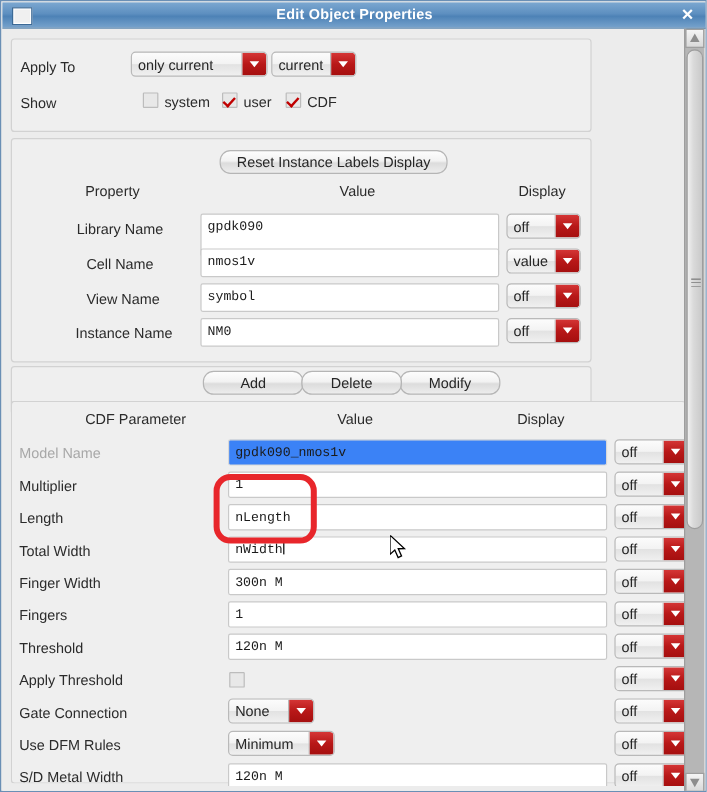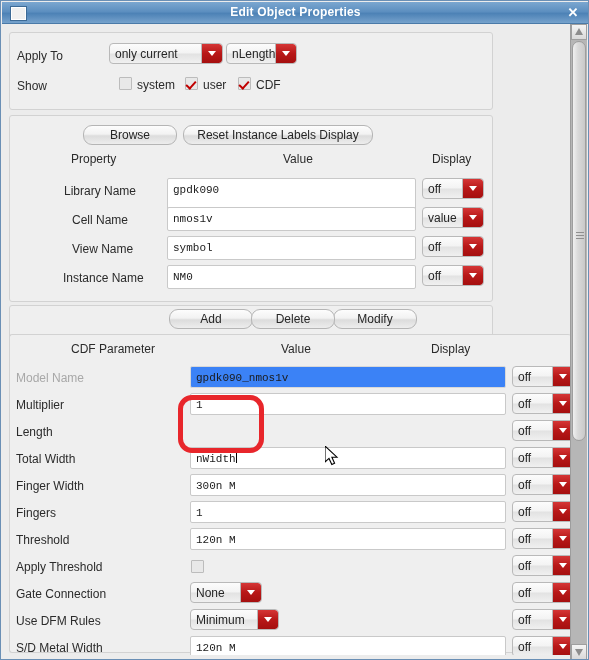--- a/index.html
+++ b/index.html
@@ -268,39 +268,38 @@
 
     <div class="panel" style="left:7px; top:8px; width:484px; height:78px;padding-left:29px;">
       <div class="lbl" style="left:7px; top:16px;">Apply To</div>
 
       <div class="ddn" style="left:99px; top:10px; width:114px;">
         <span class="dtxt">only current</span>
         <span class="darrow"></span>
       </div>
 
       <div class="ddn" style="left:216px; top:10px; width:71px;">
-        <span class="dtxt">nLength</span>
+        <span class="dtxt">current</span>
         <span class="darrow"></span>
       </div>
 
       <div class="lbl" style="left:7px; top:46px;">Show</div>
 
       <div class="cbx" style="left:109px; top:44px;"></div>
       <div class="lbl" style="left:127px; top:45px;">system</div>
 
       <div class="cbx on" style="left:175px; top:44px;"></div>
       <div class="lbl" style="left:193px; top:45px;">user</div>
 
       <div class="cbx on" style="left:228px; top:44px;"></div>
       <div class="lbl" style="left:246px; top:45px;">CDF</div>
     </div>
 
     <div class="panel" style="left:7px; top:91px; width:484px; height:187px;">
 
-      <div class="btn" style="left:73px; top:9px; width:94px; height:20px; line-height:19px;">Browse</div>
       <div class="btn" style="left:173px; top:9px; width:190px; height:20px; line-height:19px;">Reset Instance Labels Display</div>
 
       <div class="colhead" style="left:61px; top:36px;">Property</div>
       <div class="colhead" style="left:273px; top:36px;">Value</div>
       <div class="colhead" style="left:422px; top:36px;">Display</div>
 
       <div class="lbl" style="left:54px; top:68px;">Library Name</div>
       <div class="tfield" style="left:157px; top:62px; width:249px; height:36px; line-height:23px;">gpdk090</div>
       <div class="ddn" style="left:412px; top:62px; width:62px;">
         <span class="dtxt">off</span>
@@ -349,20 +348,21 @@
       </div>
 
       <div class="lbl" style="left:6px; top:63px;">Multiplier</div>
       <div class="tfield" style="left:180px; top:58px; width:316px; height:22px;">1</div>
       <div class="ddn" style="left:502px; top:58px; width:62px;">
         <span class="dtxt">off</span>
         <span class="darrow"></span>
       </div>
 
       <div class="lbl" style="left:6px; top:90px;">Length</div>
+      <div class="tfield" style="left:180px; top:85px; width:316px; height:22px;">nLength</div>
       <div class="ddn" style="left:502px; top:85px; width:62px;">
         <span class="dtxt">off</span>
         <span class="darrow"></span>
       </div>
 
       <div class="lbl" style="left:6px; top:117px;">Total Width</div>
       <div class="tfield" style="left:180px; top:112px; width:316px; height:22px;"><span>nWidth</span><span class="caret"></span></div>
       <div class="ddn" style="left:502px; top:112px; width:62px;">
         <span class="dtxt">off</span>
         <span class="darrow"></span>

